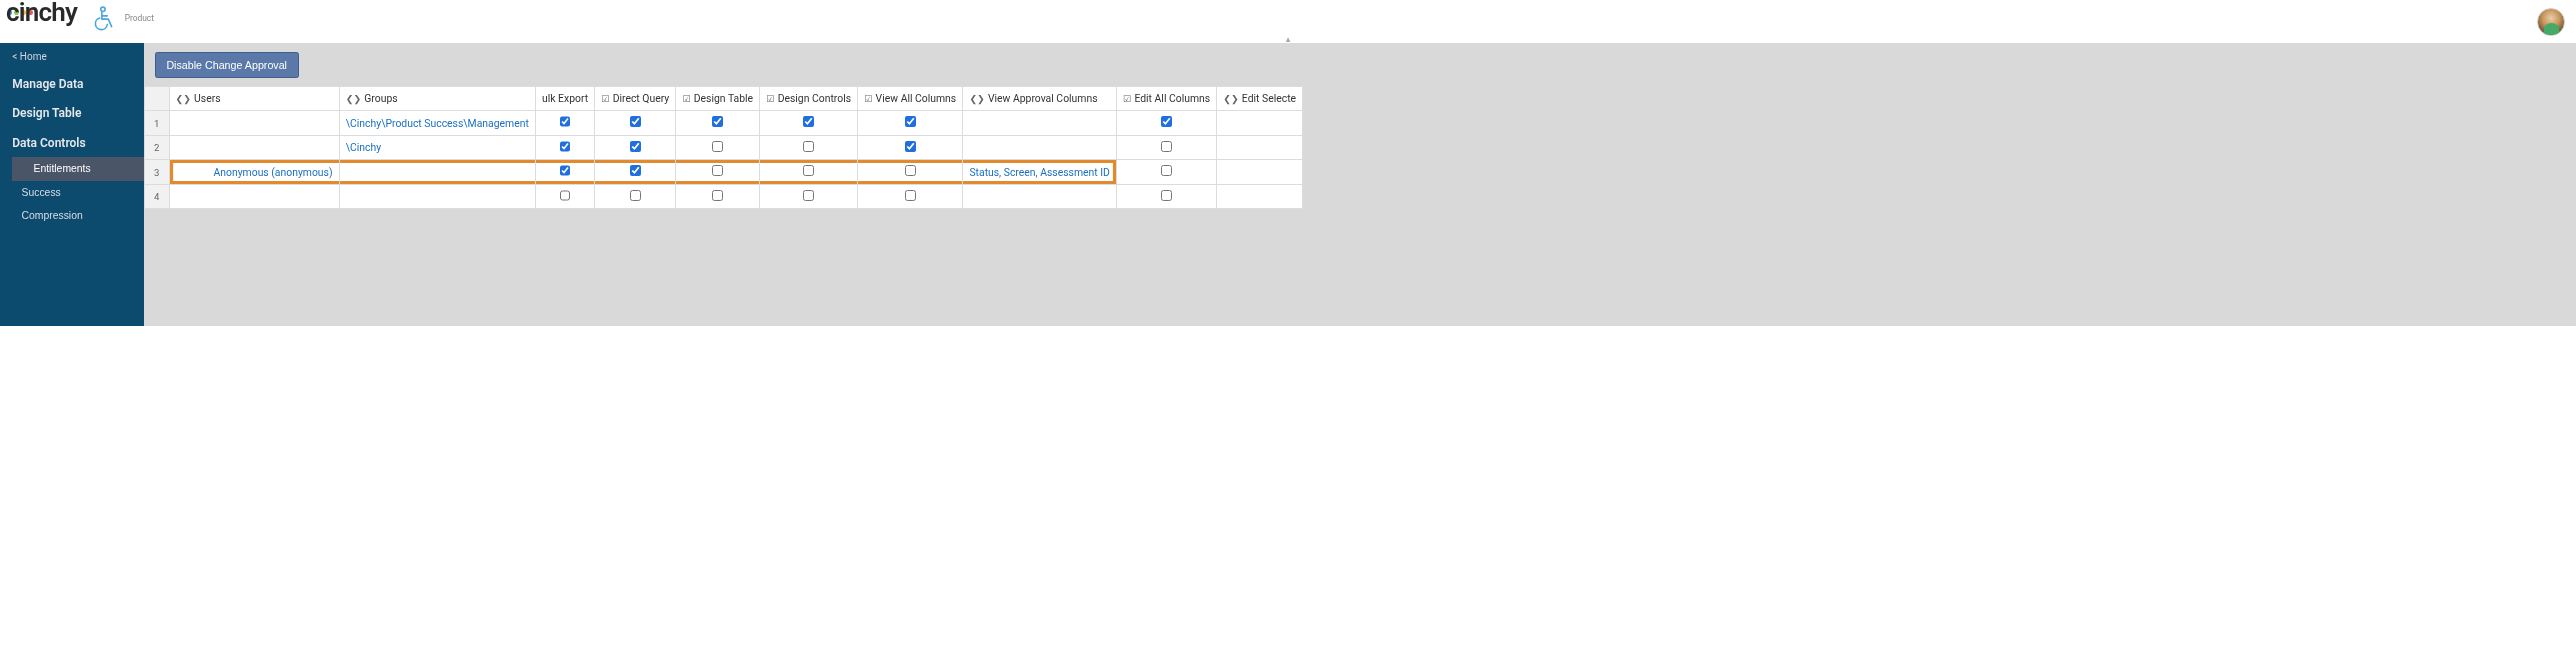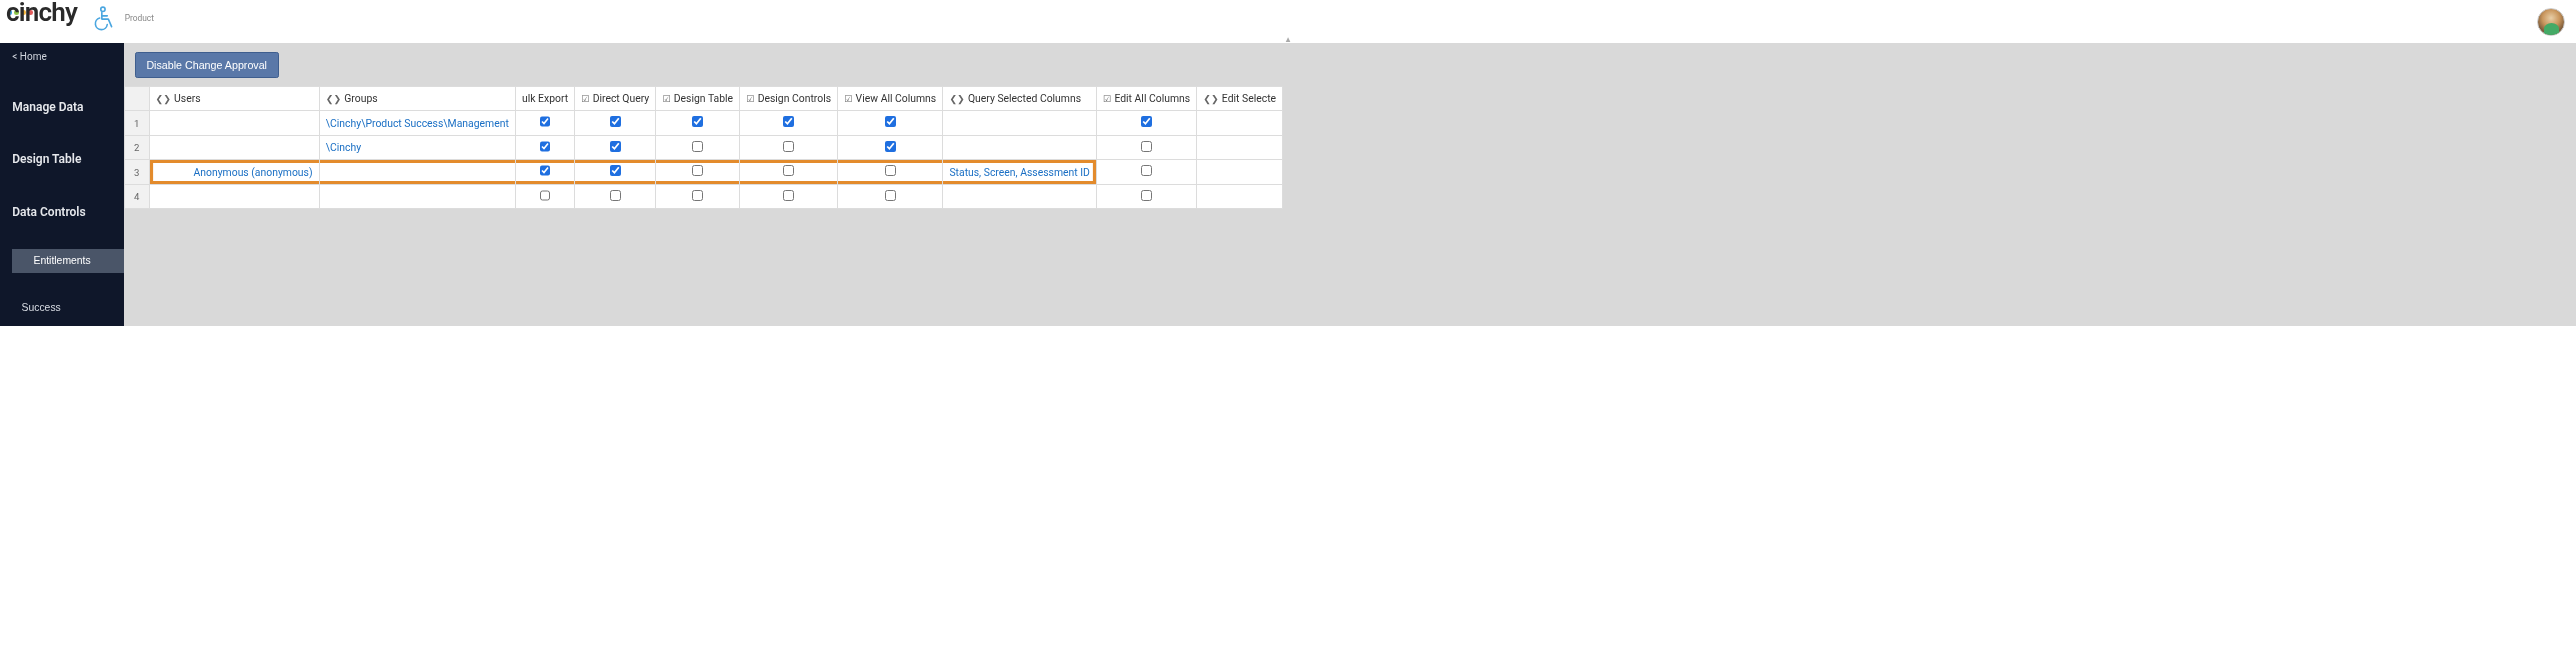--- a/index.html
+++ b/index.html
@@ -16,21 +16,21 @@
   .title-breadcrumb { font-size: 8.4px; color: #888; padding-left: 1.5px; }
   .title-row { display: flex; align-items: center; gap: 7.7px; }
   .title-main { font-size: 21.5px; font-weight: 400; color: #444; }
   .title-caret { color: #888; font-size: 10.7px; }
   .avatar { position: absolute; right: 10.7px; top: 7.7px; width: 28px; height: 28px; border-radius: 50%; border: 0.8px solid #ccc; overflow: hidden; background: radial-gradient(circle at 50% 35%, #e8cfa8 0%, #c9965d 40%, #7a5a3a 70%); }
   .avatar::after { content:""; position:absolute; left:20%; right:20%; top:55%; bottom:0; background:#4a6; border-radius:50% 50% 0 0; }
 
   .collapse-row { text-align: center; color: #aaa; font-size: 9.2px; line-height: 9.2px; cursor: pointer; }
 
   .body { display: flex; flex: 1; min-height: 0; }
-  .sidebar { width: 124px; background: #0f172a; color: #e6e8ec; display: flex; flex-direction: column; font-size: 10.7px; gap: 23px; }
+  .sidebar { width: 144px; background: #0c4a6e; color: #e6e8ec; display: flex; flex-direction: column; font-size: 10.7px; }
   .sidebar a, .sidebar div.nav { padding: 7.7px 12.3px; display: block; color: #e6e8ec; text-decoration: none; }
   .sidebar .home { font-size: 10px; color: #d0d4dc; }
   .sidebar .section { font-weight: 600; font-size: 12px; padding-top: 10.7px; }
   .sidebar .subitem { padding: 6.1px 12.3px 6.1px 21.5px; font-size: 10.4px; text-align: left; width: 100%; background: none; border: none; color: #d9dde4; cursor: pointer; }
   .sidebar .subitem.active { background: #4a5568; color: #fff; margin-left: 12px; }
 
   .main { flex: 1; background: #d9d9d9; overflow: auto; position: relative; }
   .toolbar { padding: 9.2px 10.7px 7.7px; background: #d9d9d9; }
   .btn { background: #5a78a8; color: #fff; border: 0.8px solid #3f5e8e; padding: 6.1px 10.7px; font-size: 10.7px; border-radius: 2.3px; cursor: pointer; }
 
@@ -109,21 +109,21 @@
         <thead>
           <tr>
             <th class="rownum-hdr"></th>
             <th class="col-users"><span class="hdr-icon">❮❯</span><span>Users</span></th>
             <th class="col-groups"><span class="hdr-icon">❮❯</span><span>Groups</span></th>
             <th class="col-bulk"><span>ulk Export</span></th>
             <th class="col-std"><span class="hdr-icon">☑</span><span>Direct Query</span></th>
             <th class="col-std"><span class="hdr-icon">☑</span><span>Design Table</span></th>
             <th class="col-std"><span class="hdr-icon">☑</span><span>Design Controls</span></th>
             <th class="col-std"><span class="hdr-icon">☑</span><span>View All Columns</span></th>
-            <th class="col-vsc"><span class="hdr-icon">❮❯</span><span>Query Selected Columns</span></th>
+            <th class="col-vsc"><span class="hdr-icon">❮❯</span><span>View Approval Columns</span></th>
             <th class="col-eac"><span class="hdr-icon">☑</span><span>Edit All Columns</span></th>
             <th class="col-last"><span class="hdr-icon">❮❯</span><span>Edit Selecte</span></th>
           </tr>
         </thead>
         <tbody id="tbody">
             <tr>
               <td class="rownum">1</td>
               <td></td>
               <td><span class="link">\Cinchy\Product Success\Management</span></td>
               <td class="center"><input type="checkbox" checked="" style=""></td>

